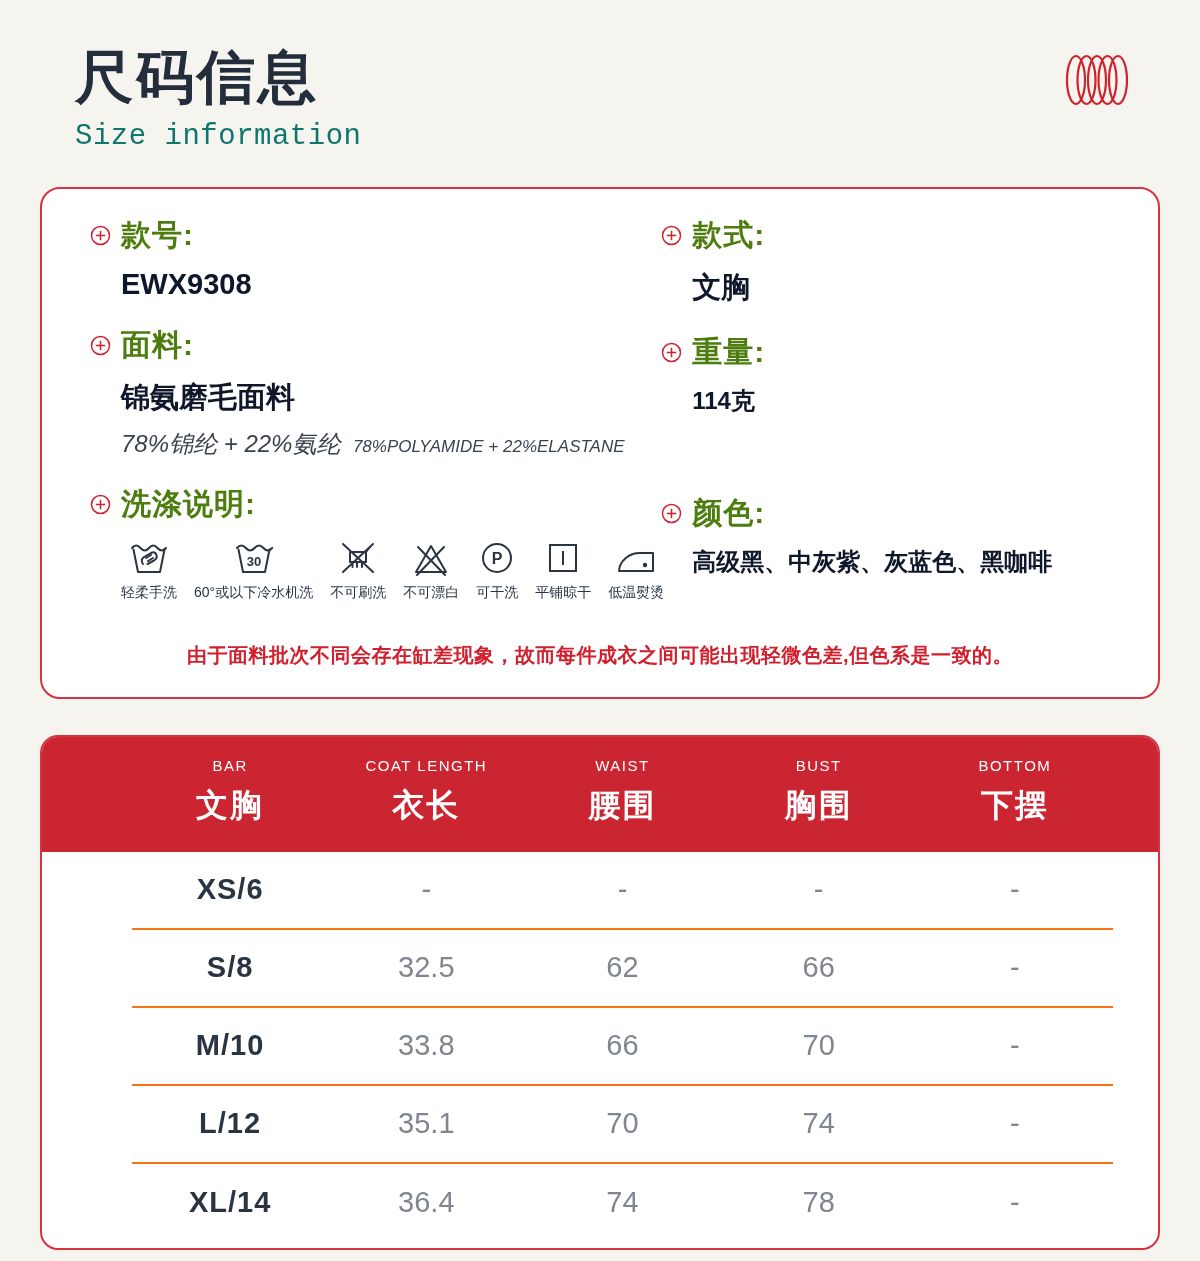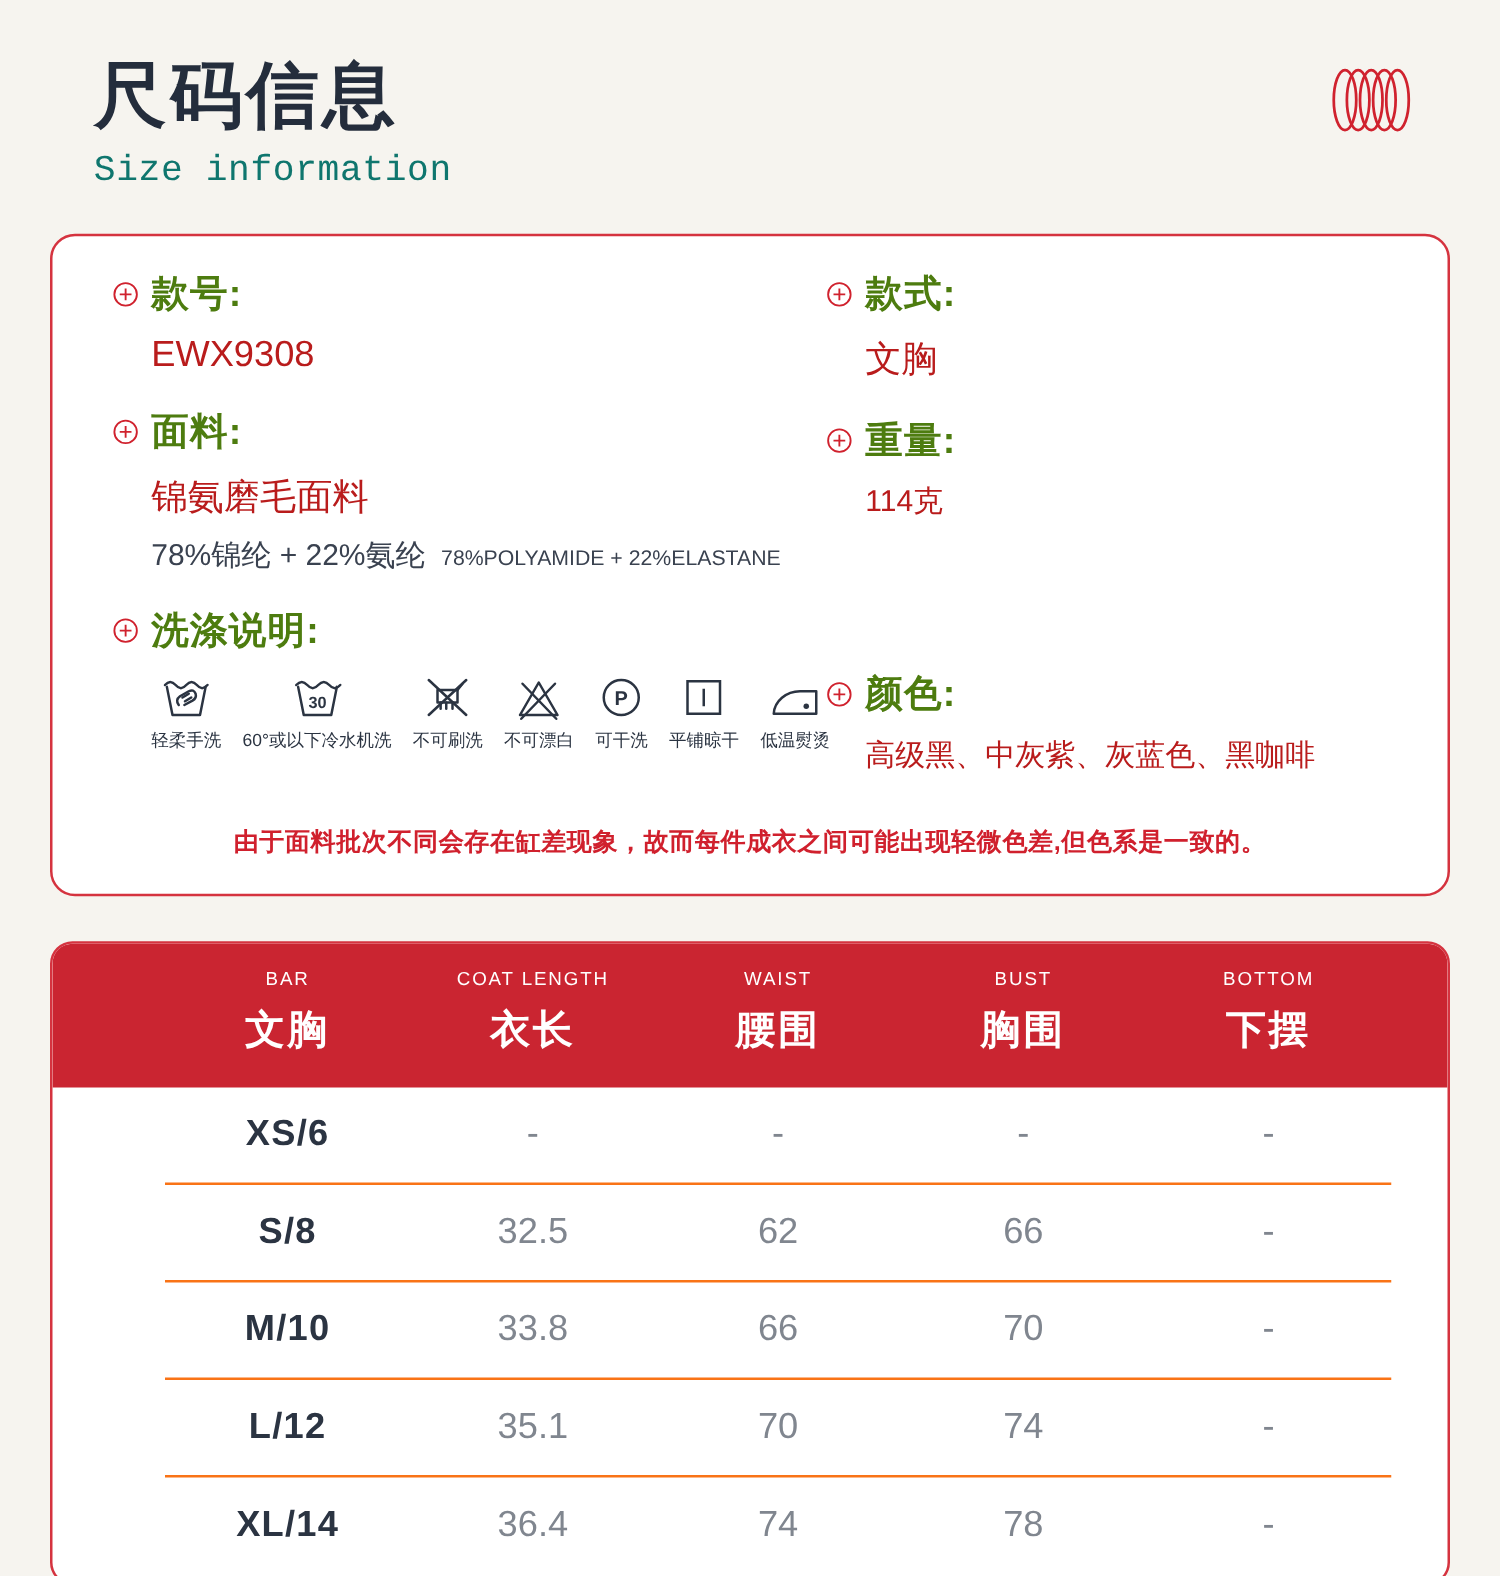--- a/index.html
+++ b/index.html
@@ -26,22 +26,22 @@
     background:#ffffff;
     border:2px solid #d5333f;
     border-radius:20px;
     padding:26px 48px 20px;
   }
   .card-cols { display:grid; grid-template-columns:56% 44%; }
   .field { margin-bottom:24px; }
   .field-head { display:flex; align-items:center; gap:10px; }
   .bullet { flex:0 0 auto; display:inline-flex; }
   .field-label { font-size:30px; font-weight:800; color:#4d7c0f; letter-spacing:1px; }
-  .field-value { font-size:29px; color:#b91c1c; margin:12px 0 0 31px; }
-  .field-sub { margin:10px 0 0 31px; color:#3a4250; }
+  .field-value { font-size:29px; color:#0f172a; margin:12px 0 0 31px;font-weight:bold; }
+  .field-sub { margin:10px 0 0 31px; color:#3a4250;font-style:italic; }
   .sub-zh { font-size:24px; }
   .sub-en { font-size:17px; margin-left:8px; }
   .care-row {
     display:flex; align-items:flex-end; gap:17px;
     margin:14px 0 0 31px;
   }
   .care-item { display:flex; flex-direction:column; align-items:center; gap:7px; }
   .care-item svg { display:block; }
   .care-label { font-size:14px; color:#2b3442; white-space:nowrap; }
   .card-note {
@@ -222,21 +222,21 @@
             <svg width="21" height="21" viewBox="0 0 21 21" fill="none" stroke="#d0222e" stroke-width="1.5">
               <circle cx="10.5" cy="10.5" r="9"></circle>
                 <path d="M10.5 5.8 V15.2 M5.8 10.5 H15.2"></path>
             </svg>
           </span>
           <span class="field-label">款式:</span>
         </div>
         <div class="field-value">文胸</div>
       </div>
 
-      <div class="field" style="margin-bottom:118px;">
+      <div class="field" style="margin-bottom:76px;">
         <div class="field-head">
           <span class="bullet">
             <svg width="21" height="21" viewBox="0 0 21 21" fill="none" stroke="#d0222e" stroke-width="1.5">
               <circle cx="10.5" cy="10.5" r="9"></circle>
                 <path d="M10.5 5.8 V15.2 M5.8 10.5 H15.2"></path>
             </svg>
           </span>
           <span class="field-label">重量:</span>
         </div>
         <div class="field-value" style="font-size:24px;">114克</div>

